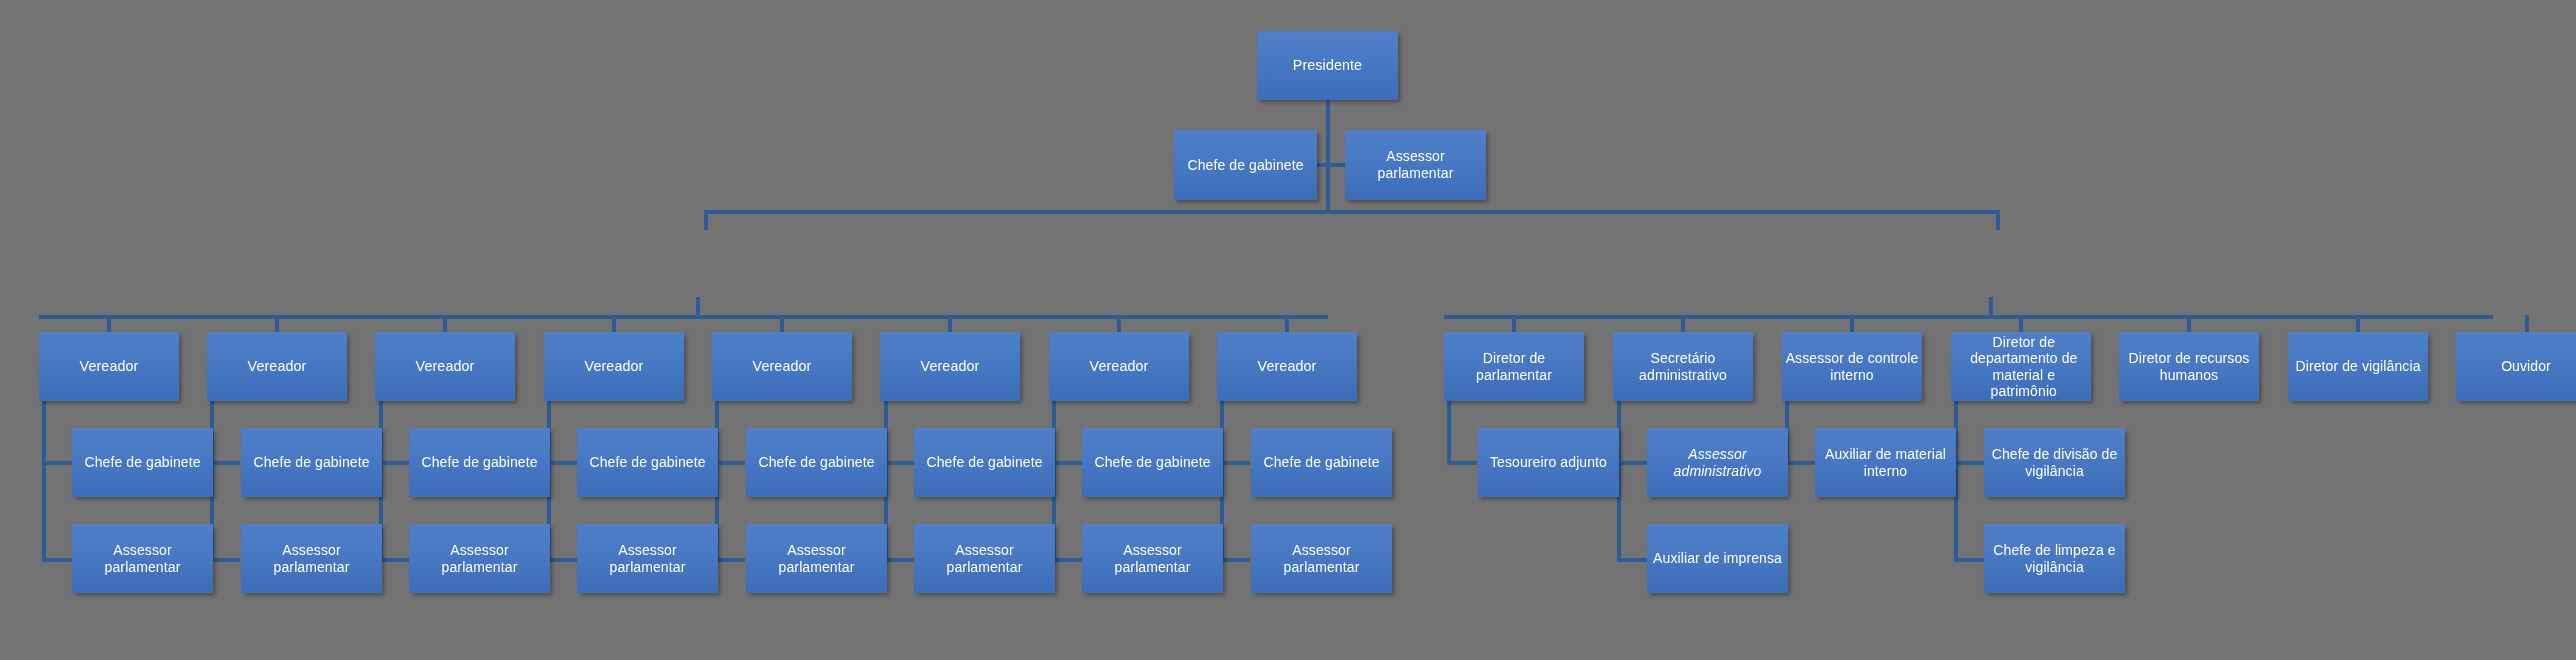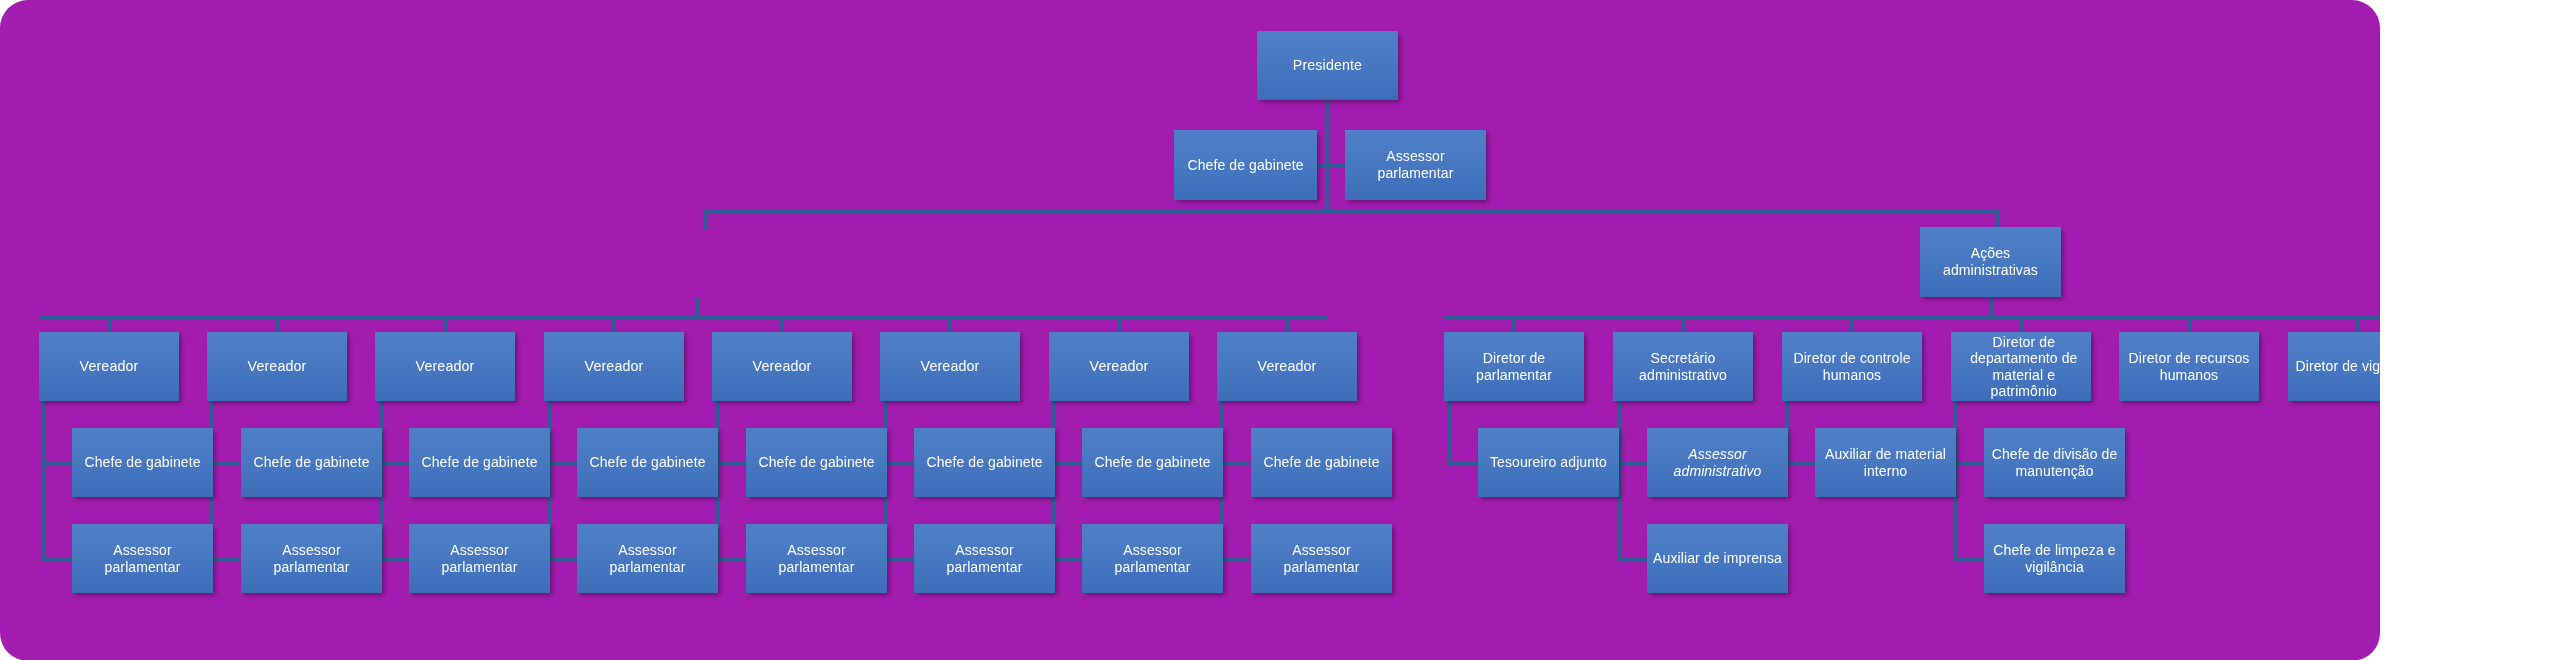--- a/index.html
+++ b/index.html
@@ -3,25 +3,24 @@
 <meta charset="utf-8">
 <title>Organograma</title>
 <style>
   html,body{margin:0;padding:0;background:#ffffff;}
   body{
     font-family:"Liberation Sans","DejaVu Sans",sans-serif;
     -webkit-font-smoothing:antialiased;
   }
   #canvas{
     position:relative;
-    width:2380px;
+    width:2576px;
     height:661px;
-    background:#a21caf;
+    background:#737373;
     overflow:hidden;
-    border-radius:28px;
   }
   
   .line{
     position:absolute;
     background:#2E5C94;
     z-index:1;
   }
   .line.h{height:3.4px;}
   .line.v{width:3.4px;}
 
@@ -74,23 +73,20 @@
     <span>Assessor parlamentar</span>
   </div>
 
   <div class="line h" style="left:1317px;top:163px;width:11.8px;height:4.2px;"></div>
   <div class="line h" style="left:1328px;top:163px;width:18.5px;height:4.2px;"></div>
 
   <div class="line h" style="left:704px;top:210px;width:1296px;height:4.2px;"></div>
   <div class="line v" style="left:704px;top:210px;width:4.2px;height:20px;"></div>
   <div class="line v" style="left:1996px;top:210px;width:4.2px;height:20px;"></div>
 
-  <div class="node fs16 wrap" style="left:1920px;top:227px;width:141px;height:70px;">
-    <span>Ações administrativas</span>
-  </div>
 
   <div class="line v" style="left:696px;top:297px;width:4.2px;height:20px;"></div>
   <div class="line v" style="left:1989px;top:297px;width:4.2px;height:20px;"></div>
 
   <div class="line h" style="left:39px;top:315px;width:1289px;height:4.2px;"></div>
 
   <div class="line h" style="left:1444px;top:315px;width:1049px;height:4.2px;"></div>
 
   <div id="legislative-group">
       <div class="line v" style="left:107px;top:315px;width:4.2px;height:18.5px;"></div>
@@ -202,21 +198,21 @@
       <div class="line v" style="left:1512px;top:315px;width:4.2px;height:18.5px;"></div>
       <div class="node fs16 wrap" style="left:1444px;top:332px;width:140px;height:69px;">
                <span>Diretor de parlamentar</span>
              </div>
       <div class="line v" style="left:1681px;top:315px;width:4.2px;height:18.5px;"></div>
       <div class="node fs16 wrap" style="left:1613px;top:332px;width:140px;height:69px;">
                <span>Secretário administrativo</span>
              </div>
       <div class="line v" style="left:1850px;top:315px;width:4.2px;height:18.5px;"></div>
       <div class="node fs16 wrap" style="left:1782px;top:332px;width:140px;height:69px;">
-               <span>Diretor de controle humanos</span>
+               <span>Assessor de controle interno</span>
              </div>
       <div class="line v" style="left:2019px;top:315px;width:4.2px;height:18.5px;"></div>
       <div class="node fs16 overflow" style="left:1951px;top:332px;width:140px;height:69px;padding-left:9px;">
                <span>Diretor de departamento de material e patrimônio</span>
              </div>
       <div class="line v" style="left:2187px;top:315px;width:4.2px;height:18.5px;"></div>
       <div class="node fs16 wrap" style="left:2119px;top:332px;width:140px;height:69px;">
                <span>Diretor de recursos humanos</span>
              </div>
       <div class="line v" style="left:2356px;top:315px;width:4.2px;height:18.5px;"></div>
@@ -242,21 +238,21 @@
                <span>Auxiliar de imprensa</span>
              </div>
       <div class="line v" style="left:1785px;top:399px;width:4.2px;height:66px;"></div>
       <div class="line h" style="left:1785px;top:461px;width:30px;height:4.2px;"></div>
       <div class="node fs16 wrap" style="left:1815px;top:428px;width:141px;height:69px;">
             <span>Auxiliar de material interno</span>
           </div>
       <div class="line v" style="left:1954px;top:399px;width:4.2px;height:163px;"></div>
       <div class="line h" style="left:1954px;top:461px;width:30px;height:4.2px;"></div>
       <div class="node fs16 wrap" style="left:1984px;top:428px;width:141px;height:69px;">
-            <span>Chefe de divisão de manutenção</span>
+            <span>Chefe de divisão de vigilância</span>
           </div>
       <div class="line h" style="left:1954px;top:558px;width:30px;height:4.2px;"></div>
       <div class="node fs16 wrap" style="left:1984px;top:524px;width:141px;height:69px;">
                <span>Chefe de limpeza e vigilância</span>
              </div>
     </div>
 
 </div>
 
 

